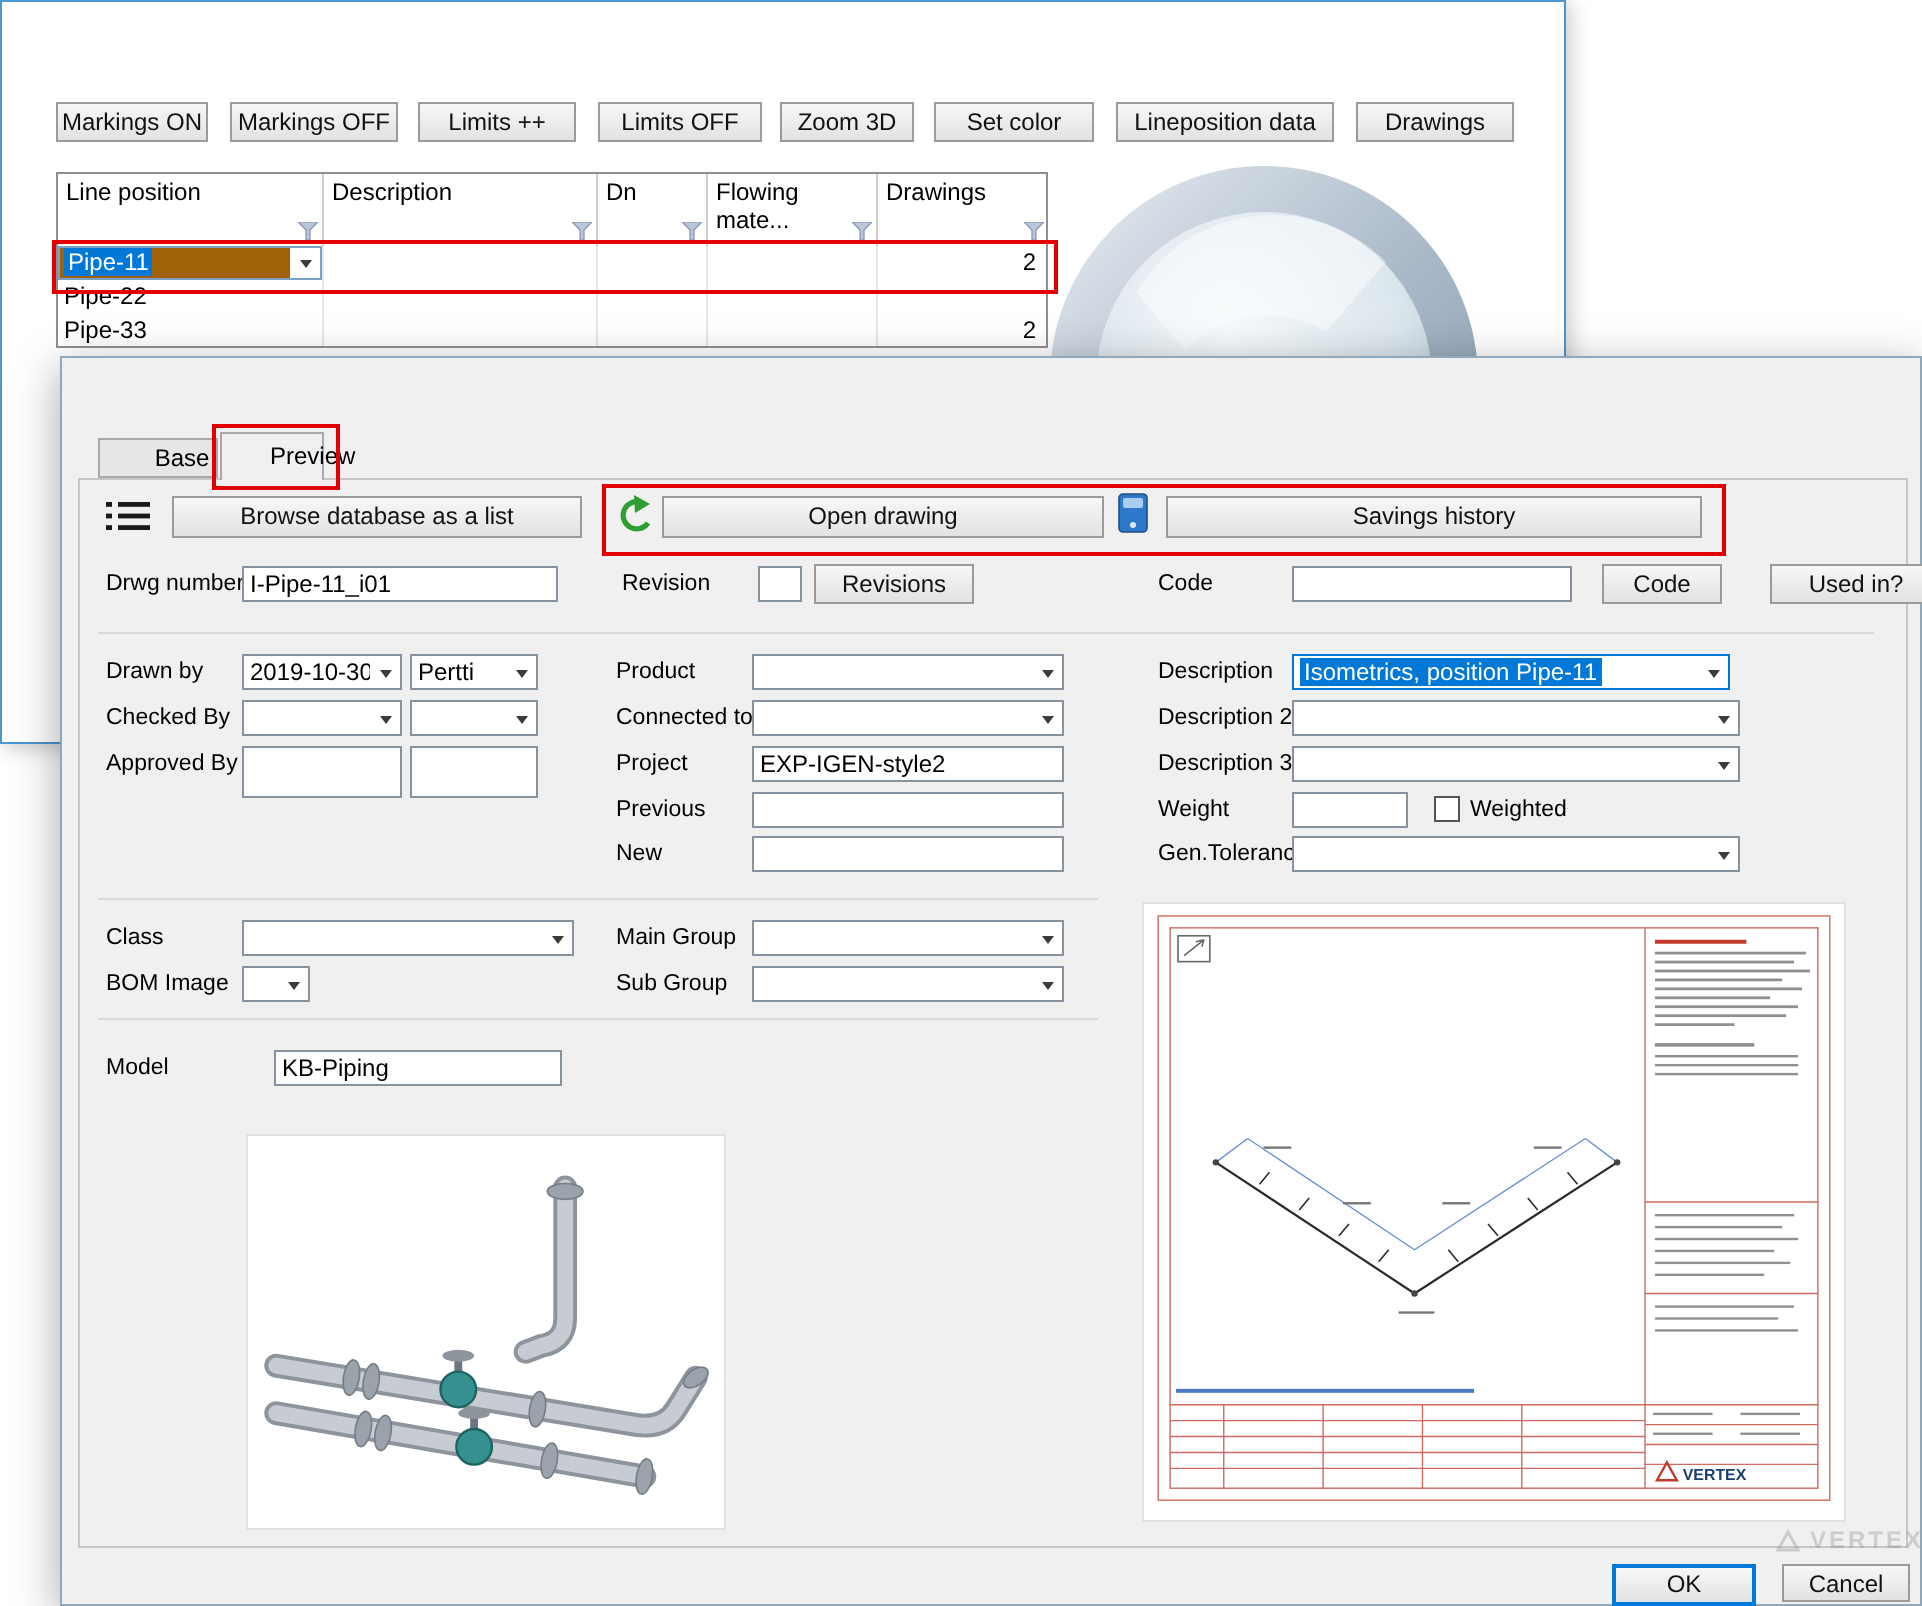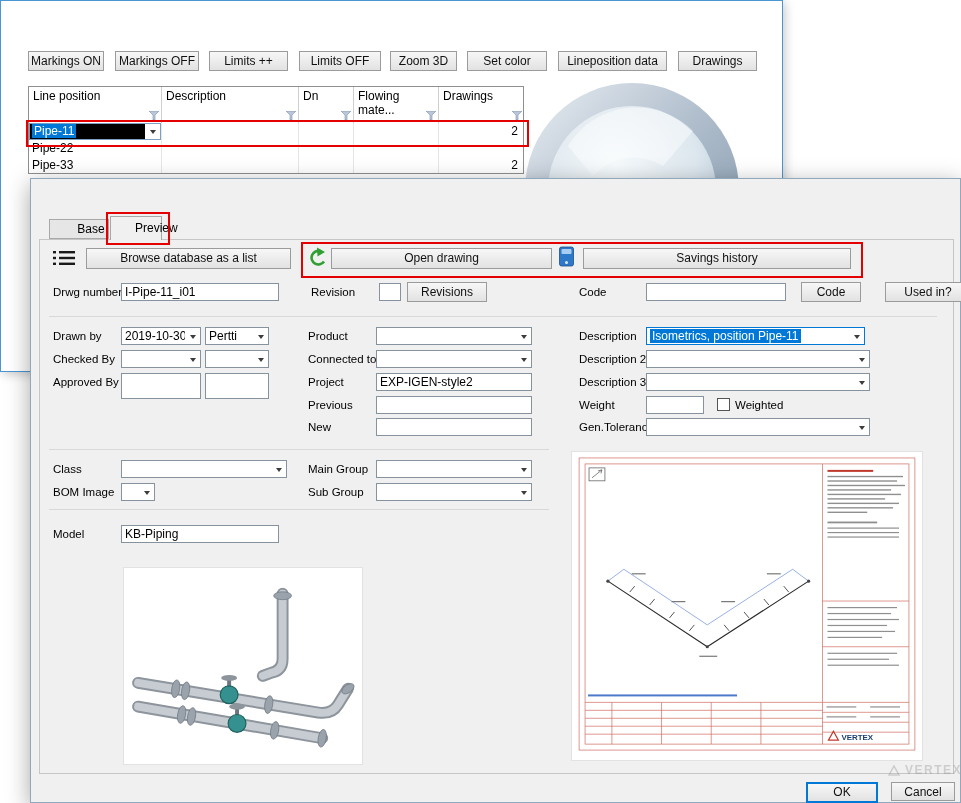--- a/index.html
+++ b/index.html
@@ -31,21 +31,21 @@
   .panel{position:absolute;left:8px;top:60px;width:915px;height:535px;background:#f0f0f0;border:1px solid #c6c6c6;box-sizing:border-box;}
   .cb{position:absolute;width:13px;height:13px;background:#fff;border:1px solid #555;box-sizing:border-box;}
   .lp-table{position:absolute;left:27px;top:85px;width:496px;height:88px;background:#fff;border:1px solid #8f8f8f;box-sizing:border-box;overflow:hidden;}
   .th{position:absolute;left:0;right:0;top:0;height:36px;border-bottom:1px solid #9f9f9f;background:#fff;}
   .hcell{position:absolute;top:0;height:36px;border-right:1px solid #cfcfcf;box-sizing:border-box;}
   .htxt{position:absolute;left:4px;top:2px;font-size:12px;}
   .funnel{position:absolute;right:2px;bottom:3px;}
   .trow{position:absolute;left:0;right:0;height:17px;border-bottom:1px solid #e3e3e3;background:#fff;}
   .tcell{position:absolute;top:0;bottom:0;border-right:1px solid #e6e6e6;font-size:12px;line-height:16px;padding:0 3px;box-sizing:border-box;white-space:nowrap;overflow:hidden;}
   .tcell.num{text-align:right;padding-right:6px;}
-  .rowcombo{position:absolute;inset:0;background:#000000;border:1px solid #7aa0c4;box-sizing:border-box;font-size:12px;line-height:14px;padding:0 16px 0 2px;overflow:hidden;}
+  .rowcombo{position:absolute;inset:0;background:#a16207;border:1px solid #7aa0c4;box-sizing:border-box;font-size:12px;line-height:14px;padding:0 16px 0 2px;overflow:hidden;}
   .preview{position:absolute;background:#fff;border:1px solid #e2e2e2;box-sizing:border-box;}
   .wm{position:absolute;left:856px;top:584px;display:flex;gap:4px;align-items:center;opacity:.35;color:#8d8d8d;font-weight:bold;font-size:12px;letter-spacing:1.5px;}
   .okbtn{border:2px solid #0078d7 !important;line-height:16px !important;}
 </style>
 </head>
 <body>
 
 <div id="screen">
 
   <section class="win lp">
@@ -296,21 +296,21 @@
     <div class="lbl" style="left:277px;top:304px">Sub Group</div>
     <div class="combo" style="left:345px;top:304px;width:156px">
         <span class="combo-btn">
           <i class="car"></i>
         </span>
       </div>
 
     <div class="sep" style="left:18px;top:330px;width:500px"></div>
 
     <div class="lbl" style="left:22px;top:346px">Model</div>
-    <div class="field" style="left:90px;top:346px;width:158px">KB-Piping</div>
+    <div class="field" style="left:106px;top:346px;width:144px">KB-Piping</div>
 
     <div class="preview" style="left:92px;top:388px;width:240px;height:198px">
       <svg width="238" height="196" viewBox="0 0 240 198">
         <rect width="240" height="198" fill="#fff"></rect>
         <g stroke-linecap="round" fill="none">
           <path d="M160 26 L160 92 Q160 104 148 106 L140 109" stroke="#8d949c" stroke-width="12"></path>
           <path d="M160 26 L160 92 Q160 104 148 106 L140 109" stroke="#c6ccd2" stroke-width="8"></path>
           <path d="M14 116 L196 146 Q210 148 216 138 L226 122" stroke="#8d949c" stroke-width="12"></path>
           <path d="M14 116 L196 146 Q210 148 216 138 L226 122" stroke="#c6ccd2" stroke-width="8"></path>
           <path d="M14 140 L200 172" stroke="#8d949c" stroke-width="12"></path>

